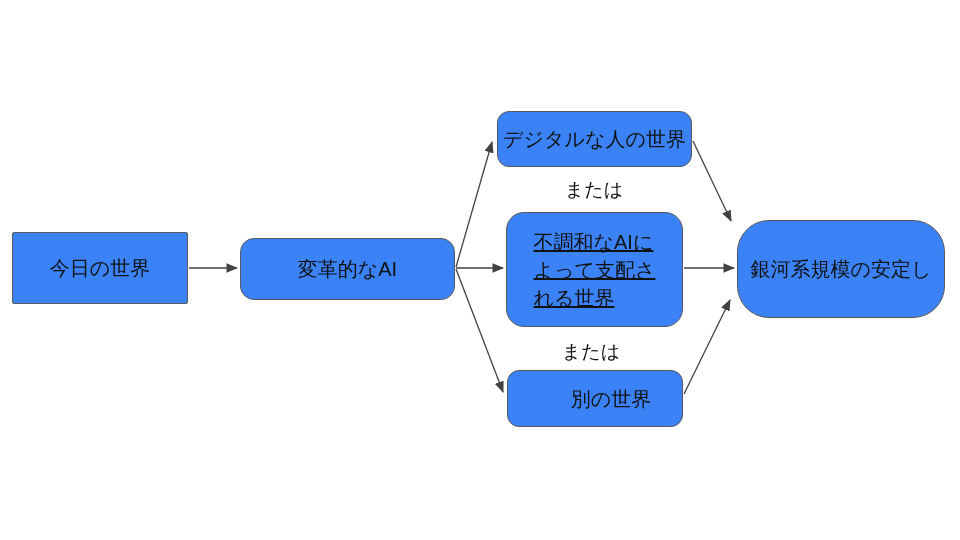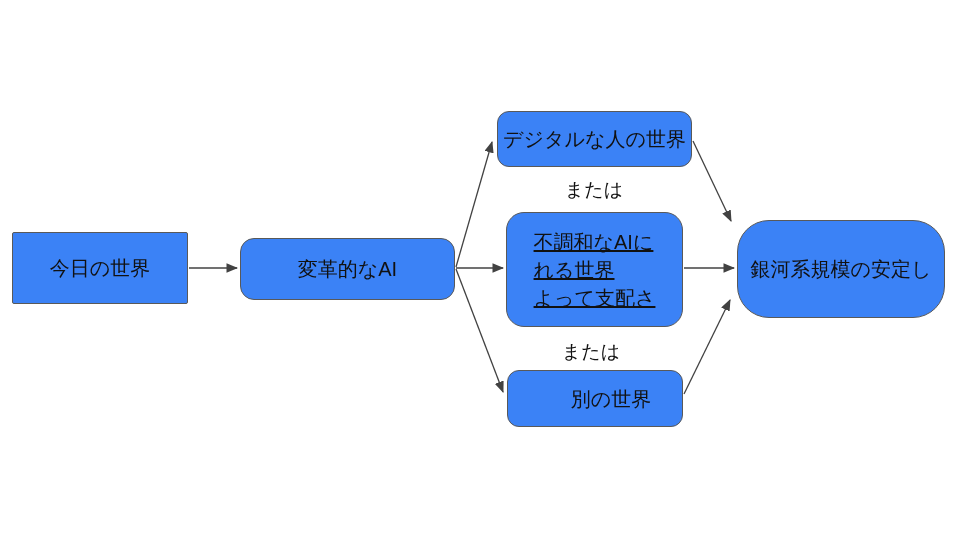--- a/index.html
+++ b/index.html
@@ -76,22 +76,22 @@
     <span>変革的なAI</span>
   </div>
 
   <div class="node" id="node-digital">
     <span>デジタルな人の世界</span>
   </div>
 
   <div class="node" id="node-misaligned">
     <span class="multiline">
       <span class="line">不調和なAIに</span>
+      <span class="line">よって支配さ</span>
       <span class="line">れる世界</span>
-      <span class="line">よって支配さ</span>
     </span>
   </div>
 
   <div class="node" id="node-another">
     <span>別の世界</span>
   </div>
 
   <div class="node" id="node-galaxy">
     <span class="multiline">
       <span class="line">銀河系規模の安定し</span>

